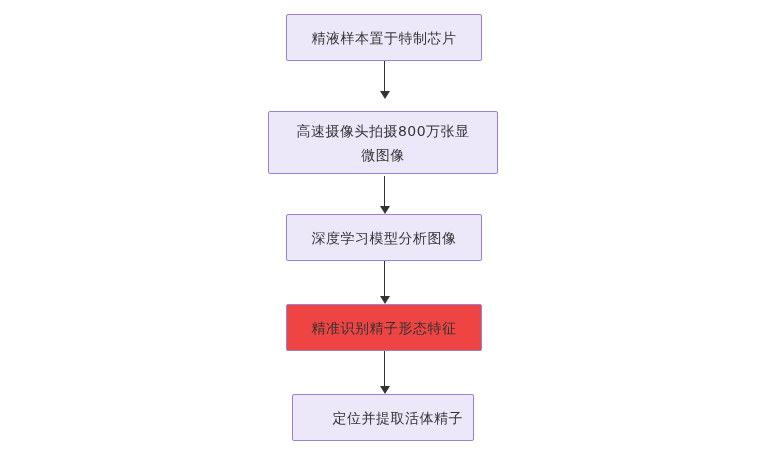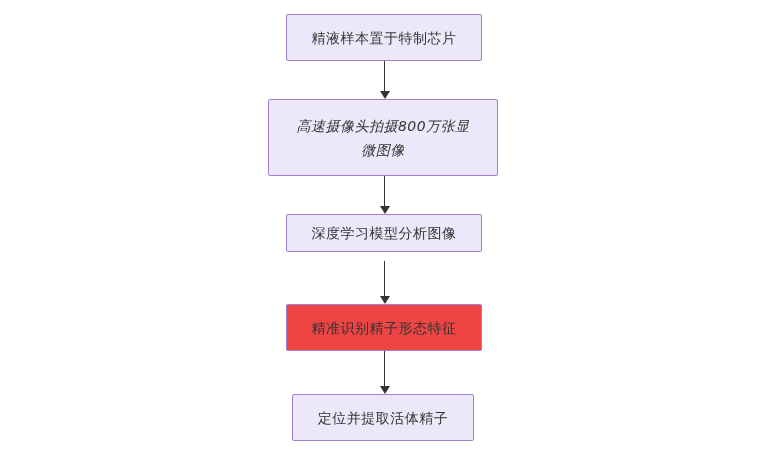--- a/index.html
+++ b/index.html
@@ -70,45 +70,45 @@
 
   <div class="node" id="node-1" style="left: 286px; top: 14px; width: 196px; height: 47px; background: rgb(236, 232, 250); border-color: rgb(159, 127, 212); color: rgb(51, 51, 51);">
     <span class="node-label">精液样本置于特制芯片</span>
   </div>
 
   <div class="edge" id="edge-1" style="left: 384px; top: 61px; height: 38px;">
     <span class="edge-line" style="height: 31px; background: rgb(51, 51, 51);"></span>
     <span class="edge-head" style="top: 30px; border-top-color: rgb(51, 51, 51);"></span>
   </div>
 
-  <div class="node" id="node-2" style="left: 268px; top: 99px; width: 230px; height: 77px; background: rgb(236, 232, 250); border-color: rgb(159, 127, 212); color: rgb(51, 51, 51); font-style: italic;">
+  <div class="node" id="node-2" style="left: 268px; top: 111px; width: 230px; height: 63px; background: rgb(236, 232, 250); border-color: rgb(159, 127, 212); color: rgb(51, 51, 51);">
     <span class="node-label">高速摄像头拍摄800万张显
 微图像</span>
   </div>
 
   <div class="edge" id="edge-2" style="left: 384px; top: 176px; height: 38px;">
     <span class="edge-line" style="height: 31px; background: rgb(51, 51, 51);"></span>
     <span class="edge-head" style="top: 30px; border-top-color: rgb(51, 51, 51);"></span>
   </div>
 
-  <div class="node" id="node-3" style="left: 286px; top: 214px; width: 196px; height: 38px; background: rgb(236, 232, 250); border-color: rgb(159, 127, 212); color: rgb(51, 51, 51);">
+  <div class="node" id="node-3" style="left: 286px; top: 214px; width: 196px; height: 47px; background: rgb(236, 232, 250); border-color: rgb(159, 127, 212); color: rgb(51, 51, 51);">
     <span class="node-label">深度学习模型分析图像</span>
   </div>
 
   <div class="edge" id="edge-3" style="left: 384px; top: 261px; height: 43px;">
     <span class="edge-line" style="height: 36px; background: rgb(51, 51, 51);"></span>
     <span class="edge-head" style="top: 35px; border-top-color: rgb(51, 51, 51);"></span>
   </div>
 
   <div class="node" id="node-4" style="left: 286px; top: 304px; width: 196px; height: 47px; background: #ef4444; border-color: rgb(159, 127, 212); color: rgb(51, 51, 51);">
     <span class="node-label">精准识别精子形态特征</span>
   </div>
 
   <div class="edge" id="edge-4" style="left: 384px; top: 351px; height: 43px;">
     <span class="edge-line" style="height: 36px; background: rgb(51, 51, 51);"></span>
     <span class="edge-head" style="top: 35px; border-top-color: rgb(51, 51, 51);"></span>
   </div>
 
-  <div class="node" id="node-5" style="left: 292px; top: 394px; width: 182px; height: 47px; background: rgb(236, 232, 250); border-color: rgb(159, 127, 212); color: rgb(51, 51, 51);">
+  <div class="node" id="node-5" style="left: 292px; top: 394px; width: 182px; height: 47px; background: rgb(236, 232, 250); border-color: rgb(159, 127, 212); color: rgb(51, 51, 51); text-align: right;">
     <span class="node-label">定位并提取活体精子</span>
   </div>
 
 </div>
 
 </body></html>

